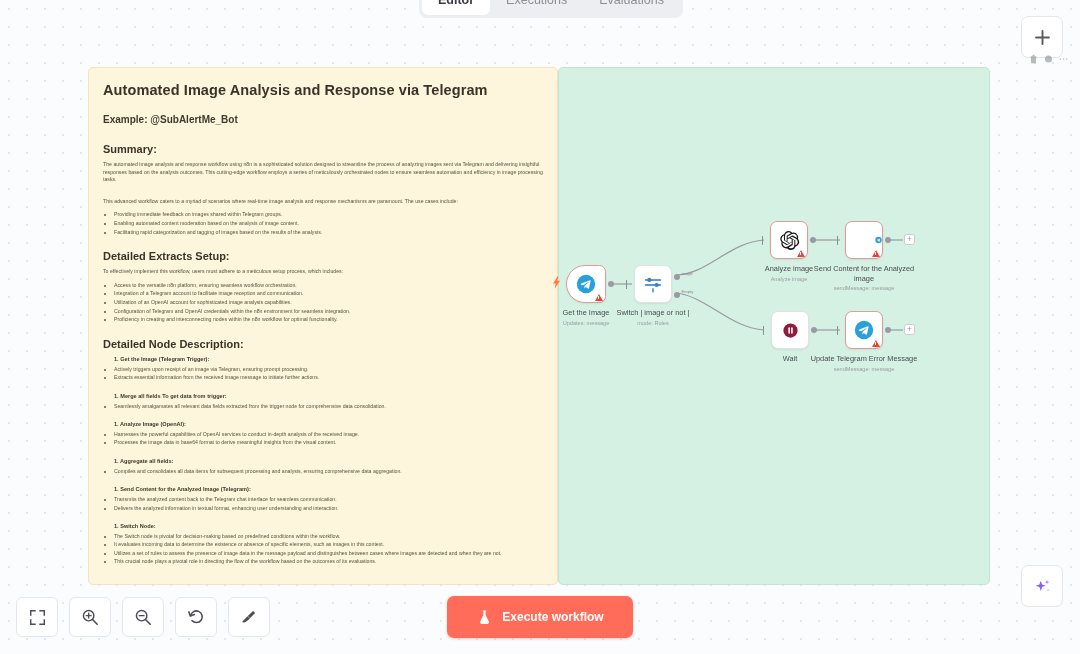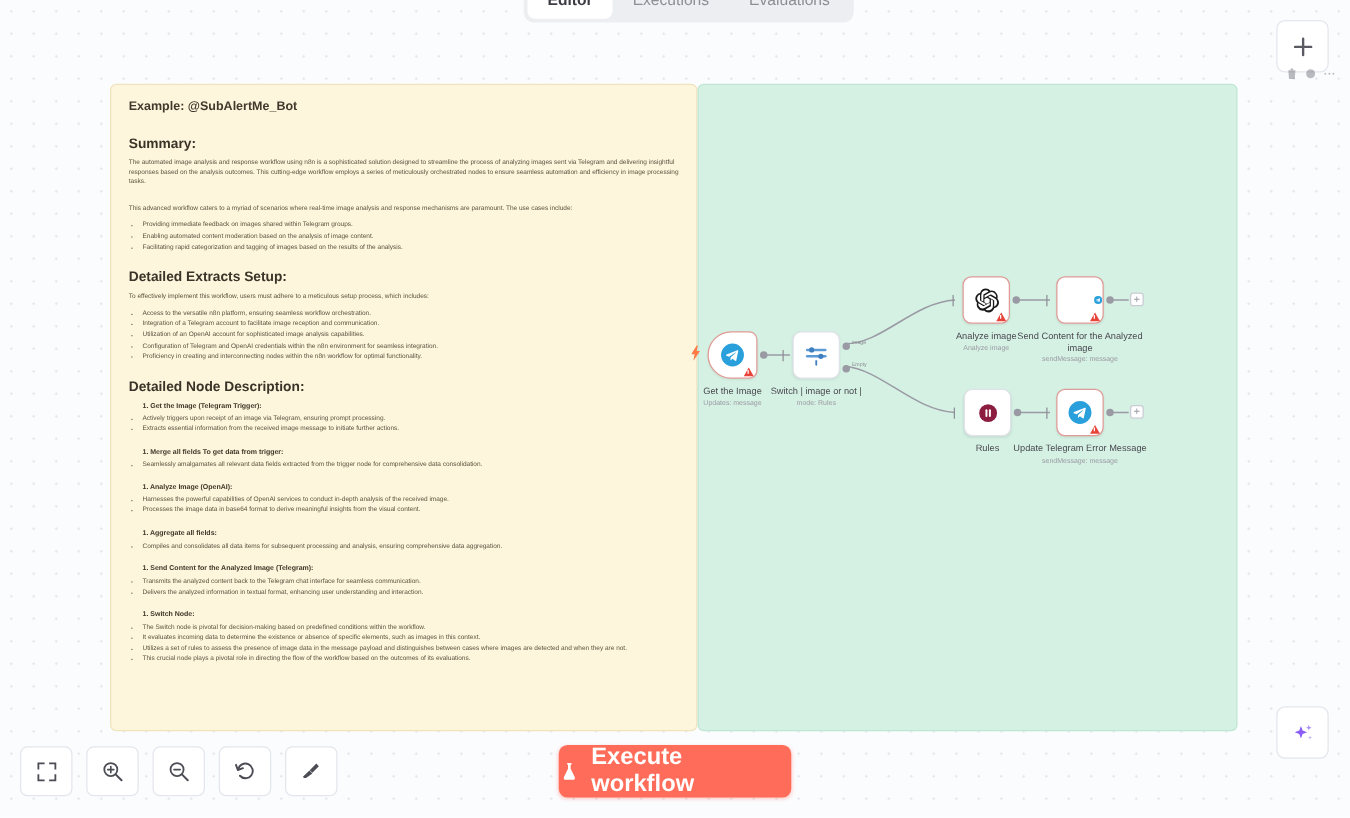--- a/index.html
+++ b/index.html
@@ -146,21 +146,21 @@
   .tbtn {
     width: 42px; height: 40px; background: #ffffff;
     border: 1px solid #e3e6ec; border-radius: 6px;
     display: flex; align-items: center; justify-content: center;
     cursor: pointer;
   }
   .exec-btn {
     position: absolute; left: 447px; bottom: 16px;
     width: 186px; height: 42px;
     background: #ff6d5a; border: none; border-radius: 7px;
-    color: #fff; font-size: 19px; font-weight: 600;
+    color: #fff; font-size: 12px; font-weight: 600;
     display: flex; align-items: center; justify-content: center; gap: 9px;
     font-family: "Liberation Sans", sans-serif;
     cursor: pointer;
     box-shadow: 0 1px 3px rgba(255,109,90,.35);
   }
   .side-btn {
     position: absolute; right: 17px;
     width: 42px; height: 42px; background: #fff;
     border: 1px solid #e3e6ec; border-radius: 7px;
     display: flex; align-items: center; justify-content: center;
@@ -170,20 +170,21 @@
   #ai-assist-btn { bottom: 47px; }
 </style>
 </head>
 <body>
 
 <div id="app">
 
   <div class="canvas">
 
     <div class="note-yellow">
+      <h1 class="note-title">Automated Image Analysis and Response via Telegram</h1>
       <div class="note-ex">Example: @SubAlertMe_Bot</div>
 
       <h2 class="note-h">Summary:</h2>
       <p class="note-p">The automated image analysis and response workflow using n8n is a sophisticated solution designed to streamline the process of analyzing images sent via Telegram and delivering insightful responses based on the analysis outcomes. This cutting-edge workflow employs a series of meticulously orchestrated nodes to ensure seamless automation and efficiency in image processing tasks.</p>
 
       <p class="note-p tight">This advanced workflow caters to a myriad of scenarios where real-time image analysis and response mechanisms are paramount. The use cases include:</p>
       <ul class="note-ul">
         <li>Providing immediate feedback on images shared within Telegram groups.</li>
         <li>Enabling automated content moderation based on the analysis of image content.</li>
         <li>Facilitating rapid categorization and tagging of images based on the results of the analysis.</li>
@@ -352,21 +353,21 @@
 
     <div class="node plain" style="left:771px; top:311px;">
       <div class="in-bar"></div>
       <svg width="19" height="19" viewBox="0 0 24 24">
         <circle cx="12" cy="12" r="9" fill="#8c1d40"></circle>
         <rect x="9.3" y="8" width="2" height="8" rx="1" fill="#fff"></rect>
         <rect x="12.8" y="8" width="2" height="8" rx="1" fill="#fff"></rect>
       </svg>
       <div class="port out"></div>
       <div class="node-label">
-        <span>Rules</span>
+        <span>Wait</span>
       </div>
     </div>
 
     <div class="node" style="left:845px; top:311px;">
       <div class="in-bar"></div>
       <svg width="20" height="20" viewBox="0 0 24 24">
         <circle cx="12" cy="12" r="11" fill="#29a0dc"></circle>
         <path d="M5.6 11.8l11.1-4.3c.5-.2 1 .1.8.8l-1.9 8.9c-.1.5-.5.7-1 .4l-2.7-2-1.3 1.3c-.2.2-.3.2-.6.2l.2-2.8 5-4.5c.2-.2 0-.3-.3-.1l-6.2 3.9-2.6-.8c-.6-.2-.6-.6.5-1z" fill="#fff"></path>
       </svg>
       <div class="node-warn"></div>

